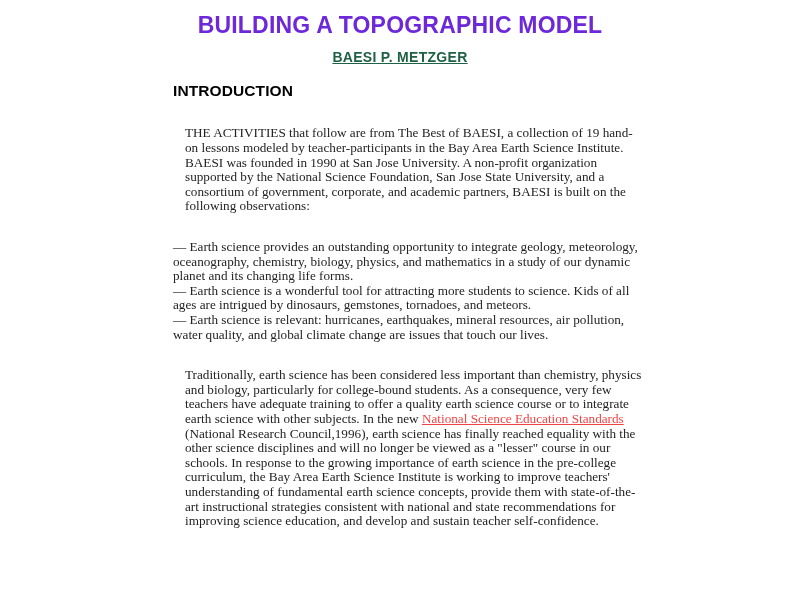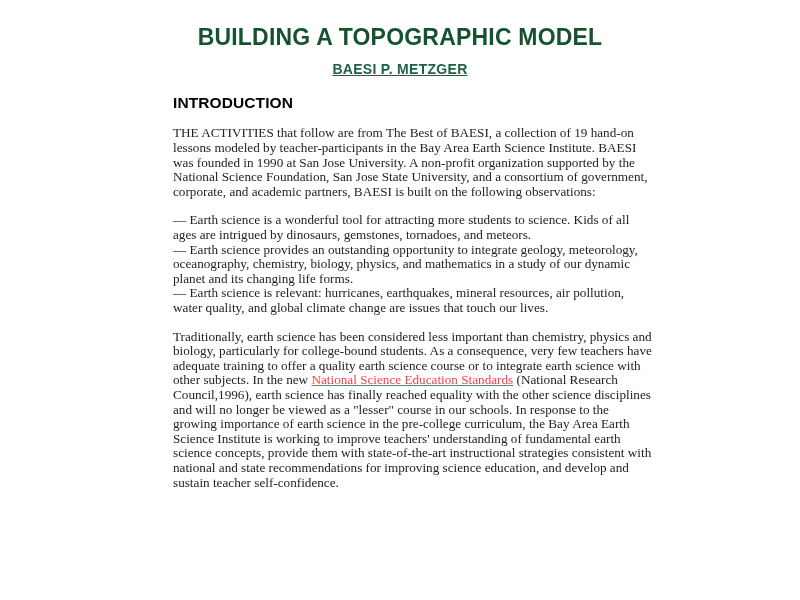--- a/index.html
+++ b/index.html
@@ -20,27 +20,27 @@
     position: relative;
     width: 800px;
     height: 600px;
     background: #ffffff;
     box-sizing: border-box;
   }
 
   
   .doc-title {
     margin: 0;
-    padding: 24px 0 0 0;
+    padding: 12px 0 0 0;
     text-align: center;
     font-family: "Liberation Sans", "DejaVu Sans", sans-serif;
     font-size: 23px;
     font-weight: bold;
     letter-spacing: 0.2px;
-    color: #14532d;
+    color: #6d28d9;
     line-height: 1.15;
   }
 
   .author-wrap {
     text-align: center;
     margin-top: 10px;
   }
 
   .author-link {
     font-family: "Liberation Sans", "DejaVu Sans", sans-serif;
@@ -68,21 +68,21 @@
     margin: 0;
     padding: 16px 0 0 0;
     font-family: "Liberation Sans", "DejaVu Sans", sans-serif;
     font-size: 15.5px;
     font-weight: bold;
     color: #000000;
     letter-spacing: 0.1px;
   }
 
   .para {
-    margin: 0;
+    margin: 12px;
     padding: 14px 0 0 0;
     font-family: "Liberation Serif", "DejaVu Serif", serif;
     font-size: 13.2px;
     line-height: 14.6px;
     color: #232323;
     text-align: left;
   }
 
   .bullet-list {
     margin: 0;
@@ -116,22 +116,22 @@
   </div>
 
   <div class="content">
     <div class="column">
 
       <h2 class="section-heading">INTRODUCTION</h2>
 
       <p class="para">THE ACTIVITIES that follow are from The Best of BAESI, a collection of 19 hand-on lessons modeled by teacher-participants in the Bay Area Earth Science Institute. BAESI was founded in 1990 at San Jose University. A non-profit organization supported by the National Science Foundation, San Jose State University, and a consortium of government, corporate, and academic partners, BAESI is built on the following observations:</p>
 
       <div class="bullet-list">
+        <p class="bullet-line">— Earth science provides an outstanding opportunity to integrate geology, meteorology, oceanography, chemistry, biology, physics, and mathematics in a study of our dynamic planet and its changing life forms.</p>
         <p class="bullet-line">— Earth science is a wonderful tool for attracting more students to science. Kids of all ages are intrigued by dinosaurs, gemstones, tornadoes, and meteors.</p>
-        <p class="bullet-line">— Earth science provides an outstanding opportunity to integrate geology, meteorology, oceanography, chemistry, biology, physics, and mathematics in a study of our dynamic planet and its changing life forms.</p>
         <p class="bullet-line">— Earth science is relevant: hurricanes, earthquakes, mineral resources, air pollution, water quality, and global climate change are issues that touch our lives.</p>
       </div>
 
       <p class="para"><span>Traditionally, earth science has been considered less important than chemistry, physics and biology, particularly for college-bound students. As a consequence, very few teachers have adequate training to offer a quality earth science course or to integrate earth science with other subjects. In the new </span><a class="inline-link">National Science Education Standards</a><span> (National Research Council,1996), earth science has finally reached equality with the other science disciplines and will no longer be viewed as a "lesser" course in our schools. In response to the growing importance of earth science in the pre-college curriculum, the Bay Area Earth Science Institute is working to improve teachers' understanding of fundamental earth science concepts, provide them with state-of-the-art instructional strategies consistent with national and state recommendations for improving science education, and develop and sustain teacher self-confidence.</span></p>
 
     </div>
   </div>
 
 </div>
 

